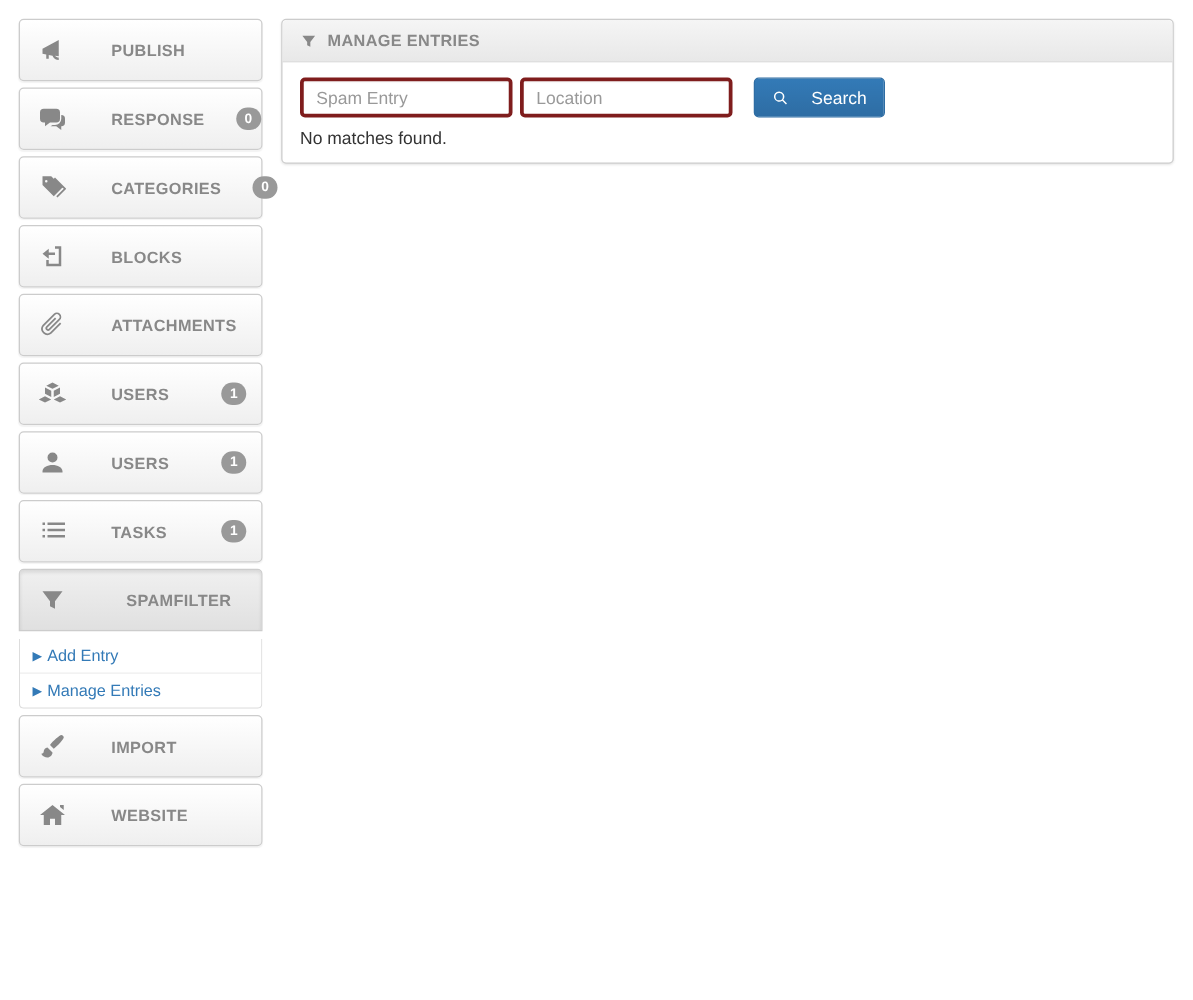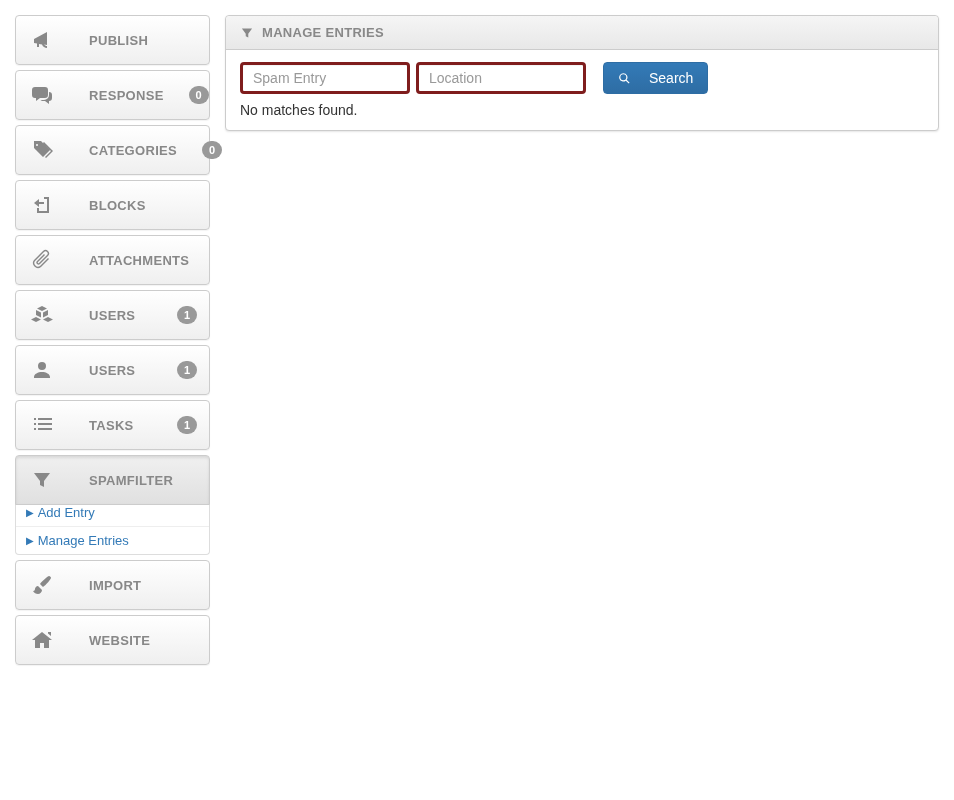--- a/index.html
+++ b/index.html
@@ -296,21 +296,21 @@
   <div class="nav-item">
     <span class="nav-icon">
         <svg viewBox="0 0 22 22">
           <use href="#i-tasks"></use>
         </svg>
       </span>
     <span class="nav-label">TASKS</span>
     <span class="badge">1</span>
   </div>
 
-  <div class="nav-item active" style="border-radius:4px 4px 0 0;margin-bottom:0;">
+  <div class="nav-item active" style="border-radius:4px 4px 0 0;margin-bottom:12px;text-align:center;">
     <span class="nav-icon">
         <svg viewBox="0 0 22 22">
           <use href="#i-filter"></use>
         </svg>
       </span>
     <span class="nav-label">SPAMFILTER</span>
   </div>
   <div class="subnav">
     <div class="subnav-item">
       <span class="caret-right">▶</span>

